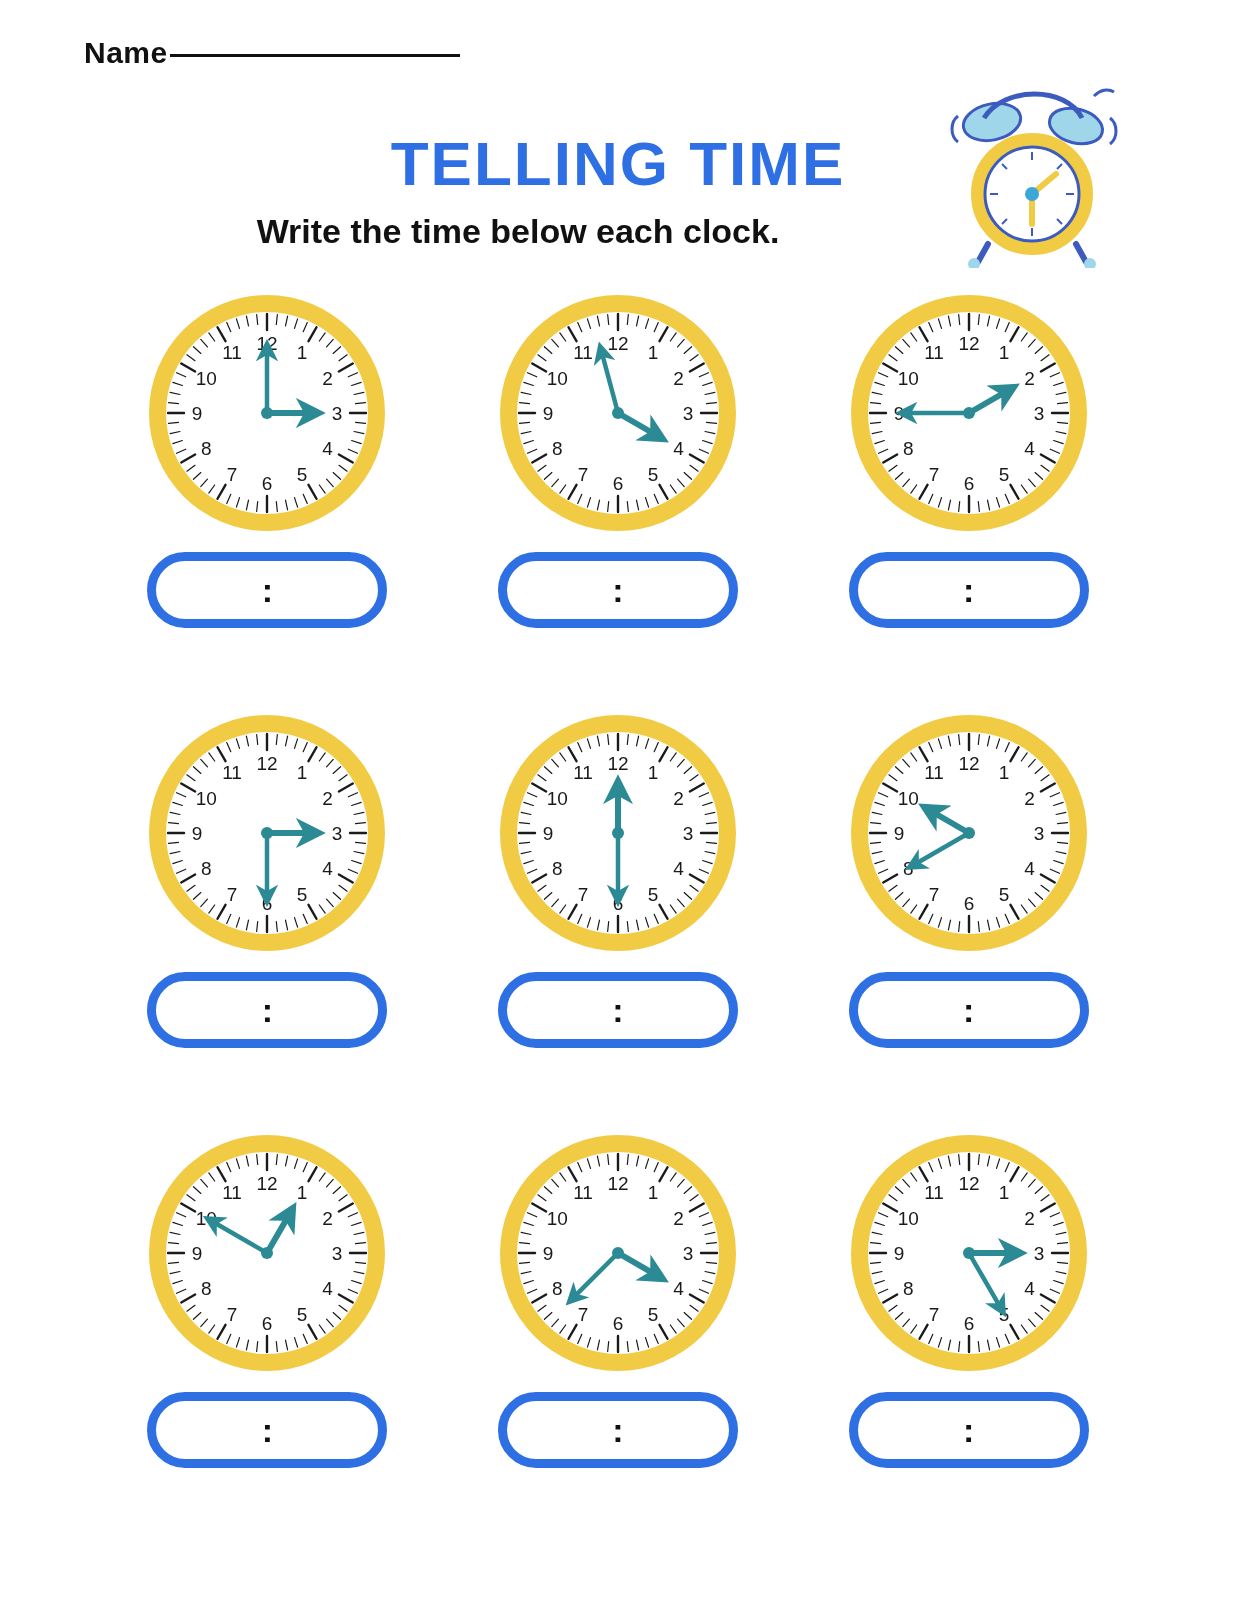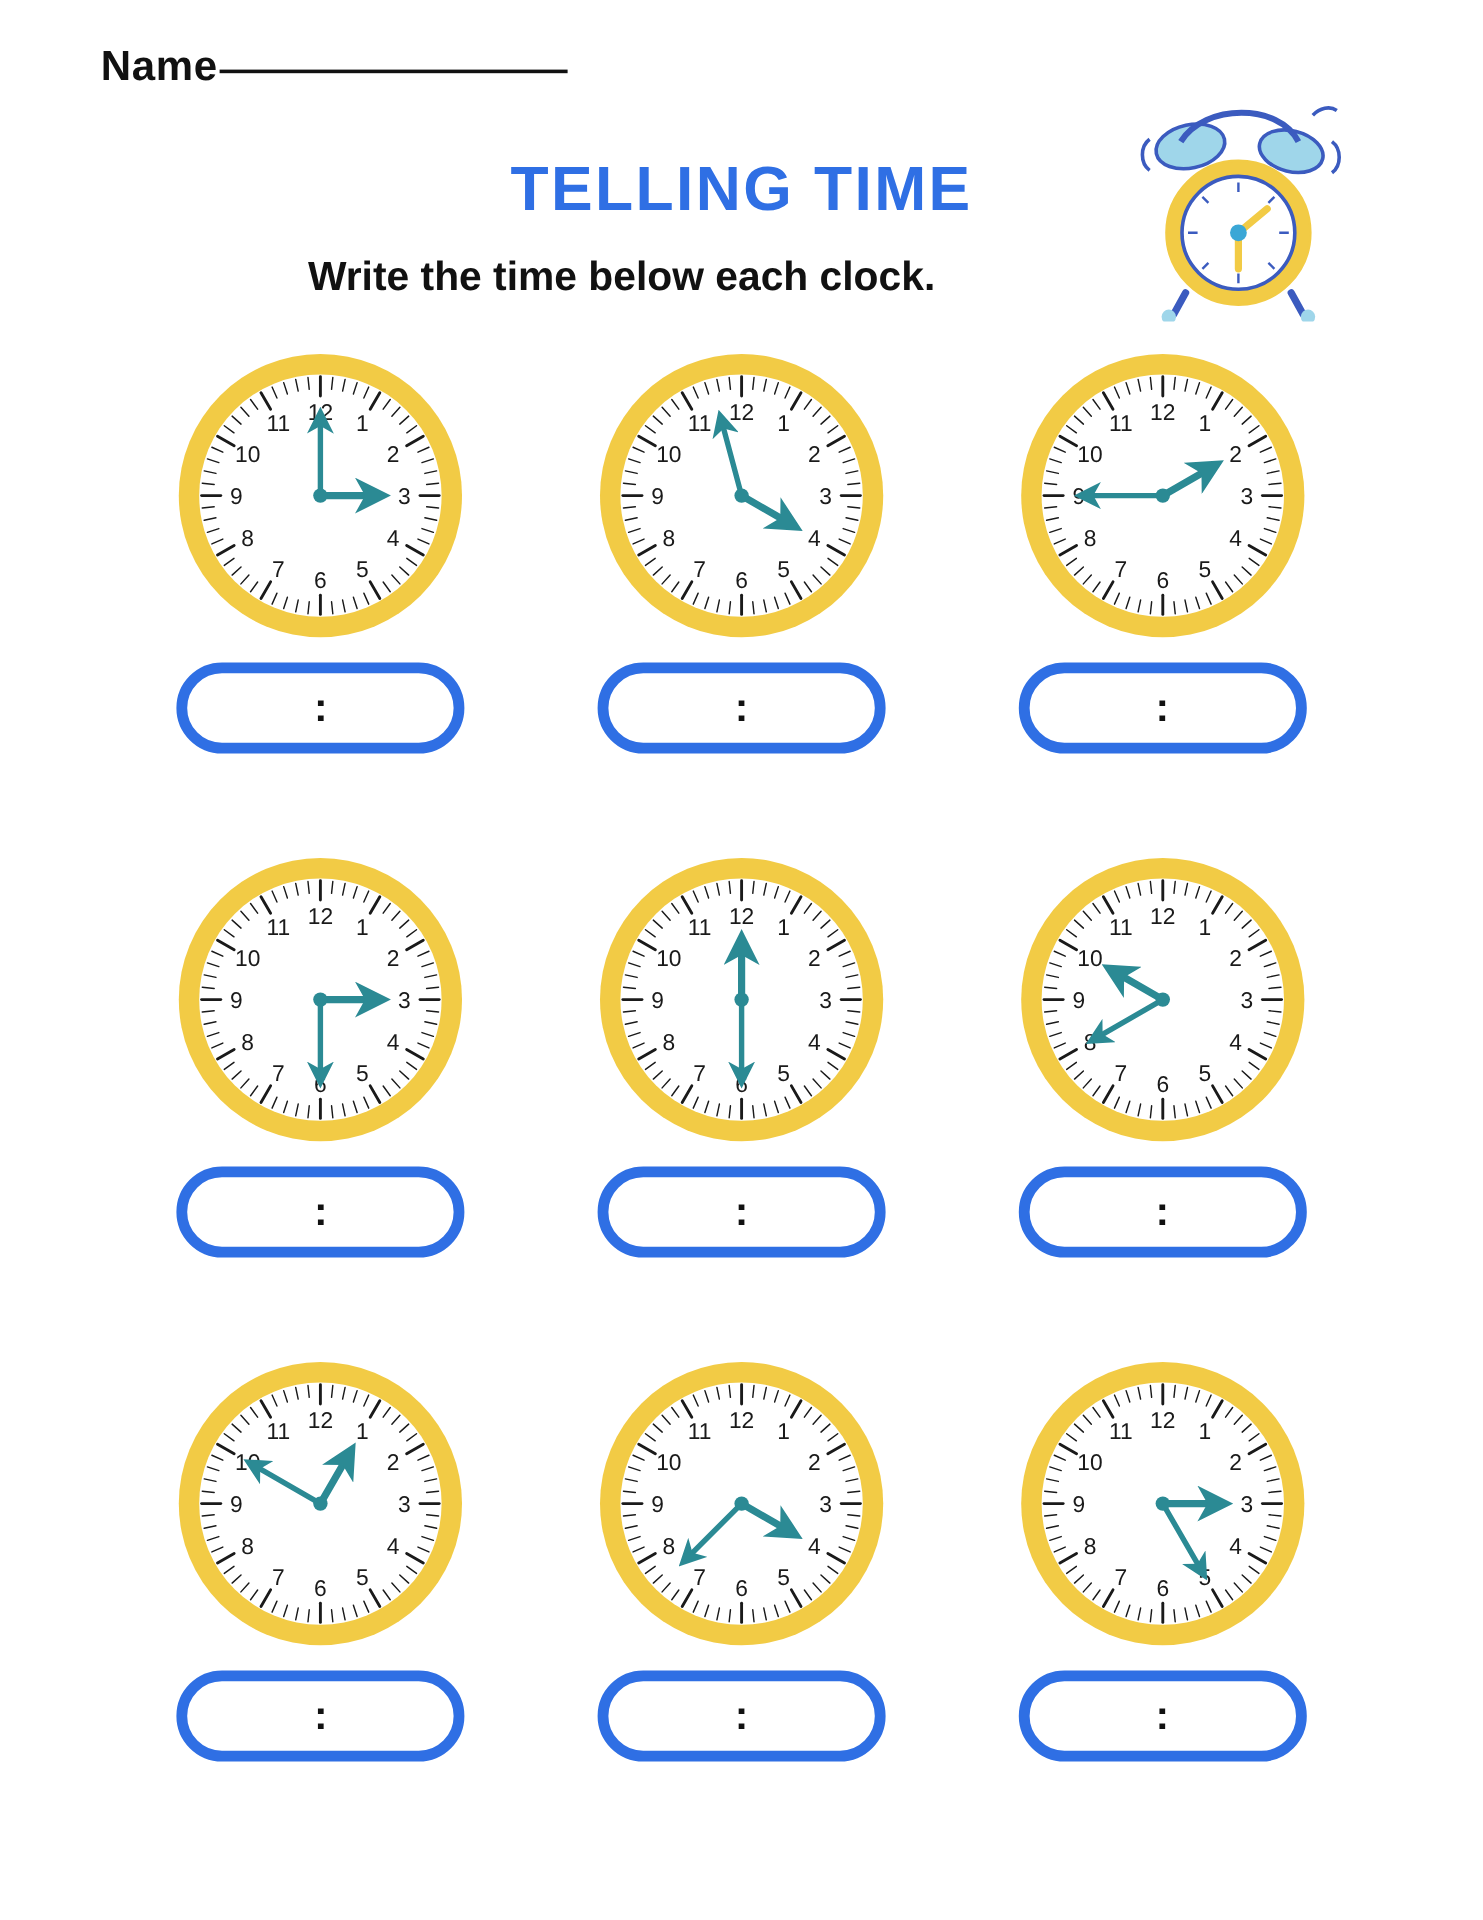--- a/index.html
+++ b/index.html
@@ -15,42 +15,42 @@
     overflow: hidden;
   }
 
   
   .name-row {
     position: absolute;
     top: 36px;
     left: 84px;
     font-family: "Liberation Sans", sans-serif;
     font-weight: bold;
-    font-size: 35px;
+    font-size: 30px;
     color: #111111;
     letter-spacing: 0.5px;
     white-space: nowrap;
   }
   .name-line {
     display: inline-block;
     border-bottom: 3px solid #111111;
     width: 290px;
     margin-left: 2px;
     vertical-align: 6px;
   }
 
   .title {
     position: absolute;
     top: 128px;
     left: 0;
     width: 1236px;
     text-align: center;
     font-family: "Liberation Sans", sans-serif;
     font-weight: bold;
-    font-size: 52px;
+    font-size: 62px;
     letter-spacing: 2px;
     color: #2f6fe4;
   }
   .subtitle {
     position: absolute;
     top: 212px;
     left: 0;
     width: 1036px;
     text-align: center;
     font-family: "Liberation Sans", sans-serif;

